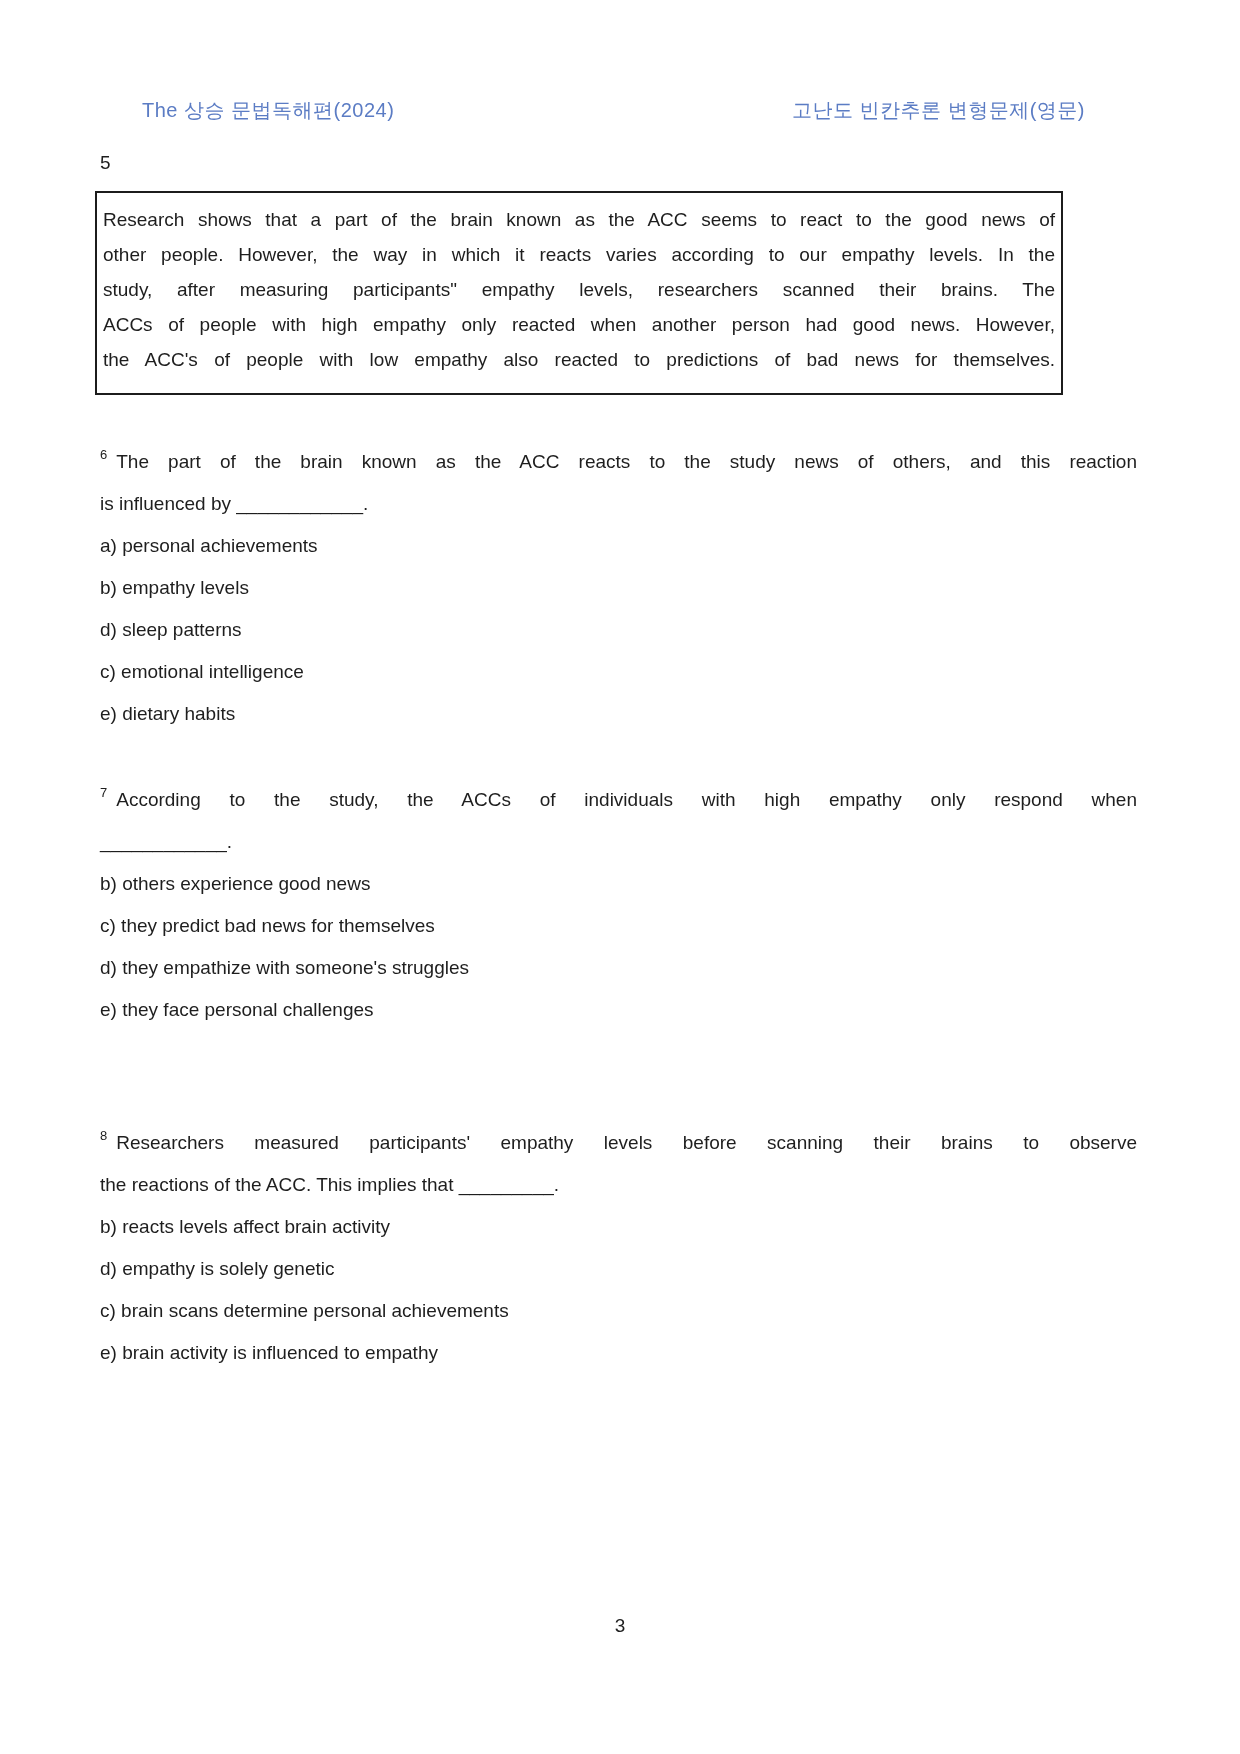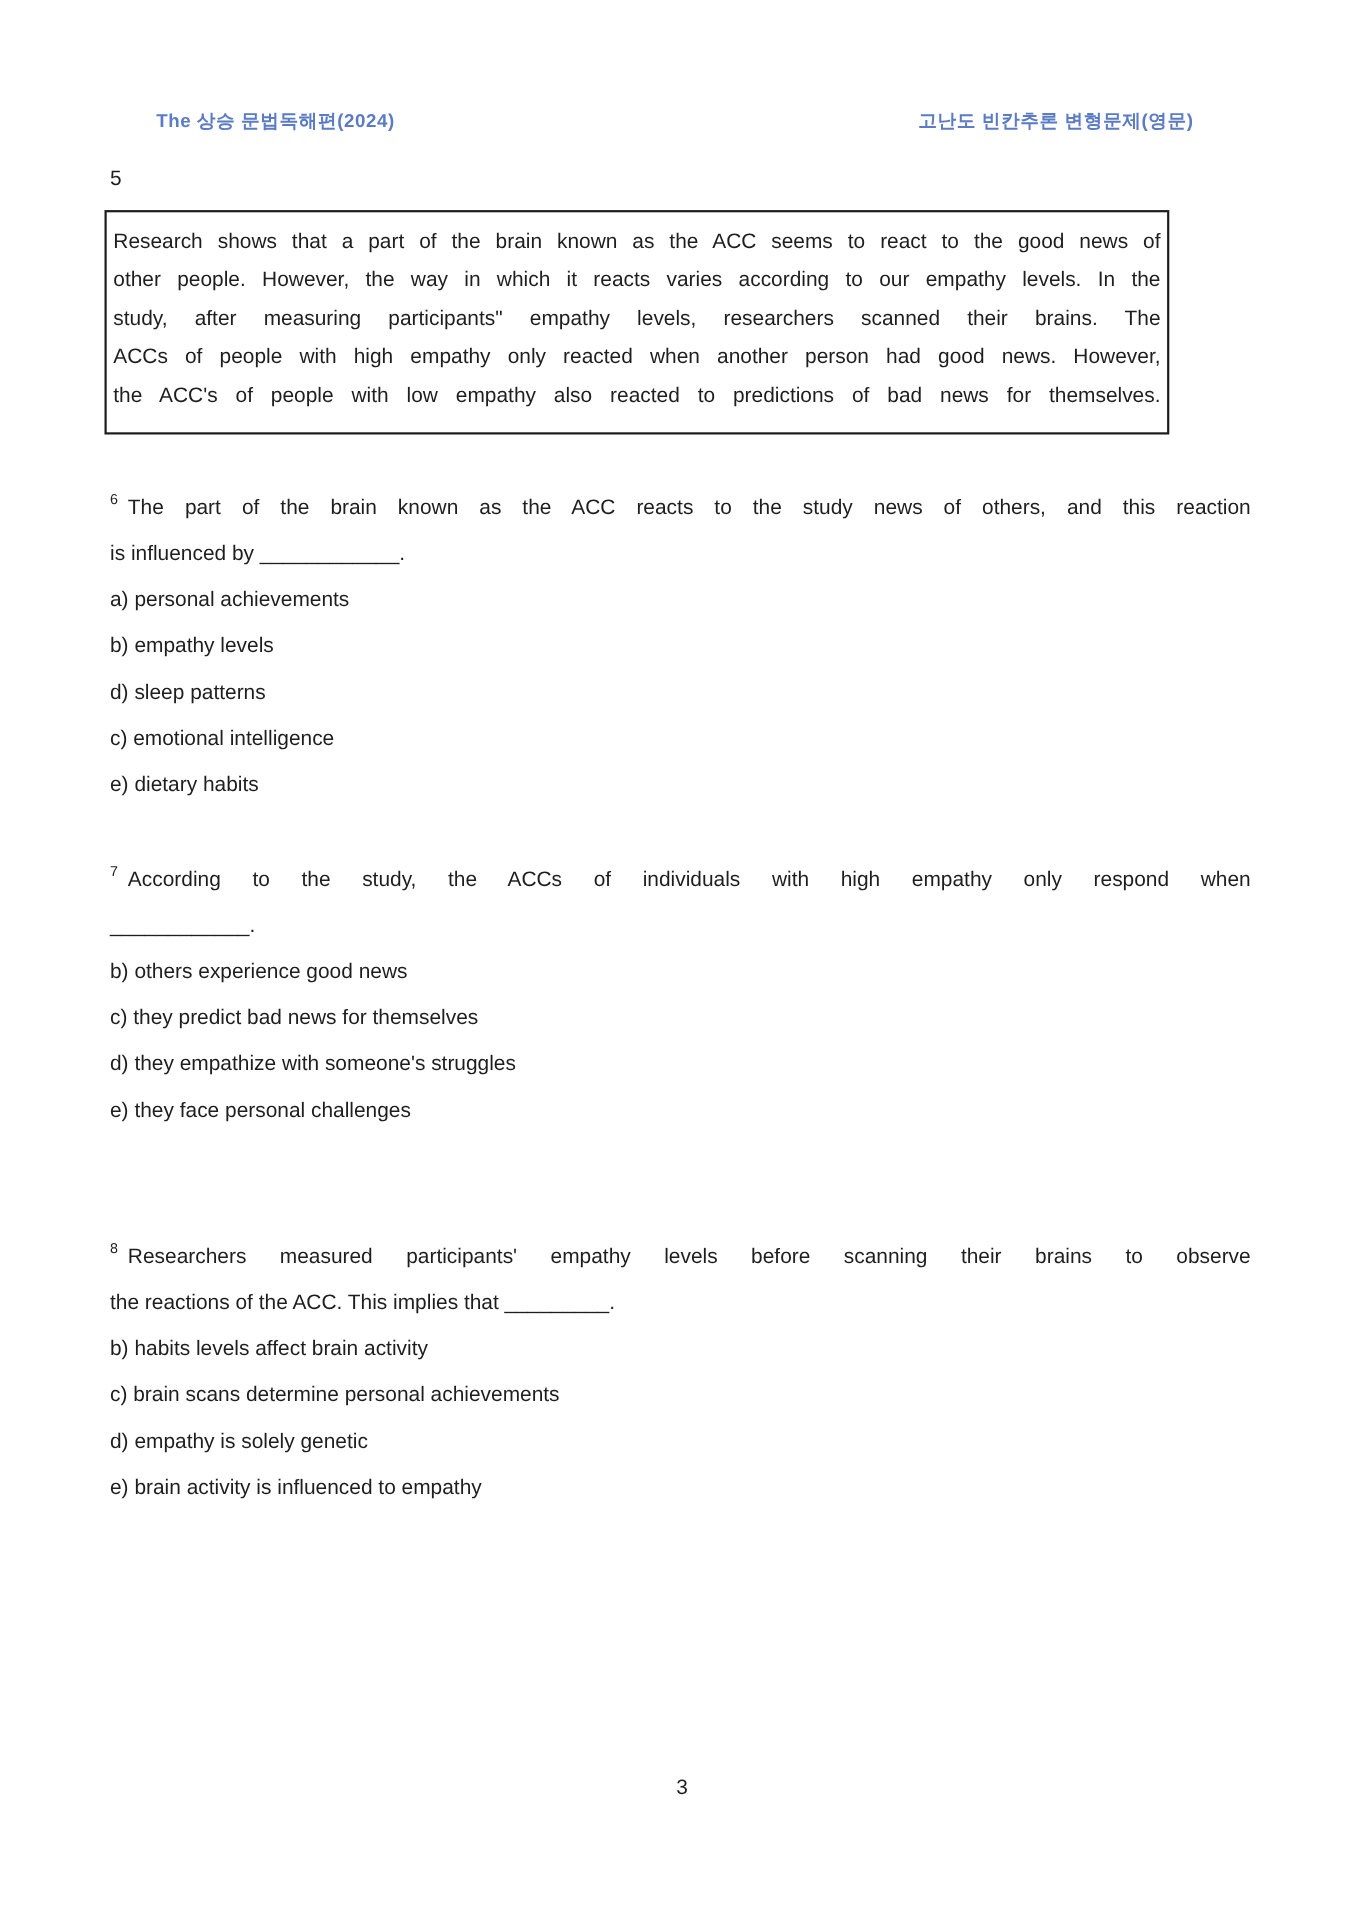--- a/index.html
+++ b/index.html
@@ -12,25 +12,24 @@
     color: #1e1e1e;
     overflow: hidden;
   }
   .header {
     position: absolute;
     top: 98px;
     left: 142px;
     width: 943px;
     display: flex;
     justify-content: space-between;
-    font-size: 17px;
+    font-size: 20px;
     line-height: 24px;
     color: var(--accent, #5b7cc4);
     letter-spacing: 0.5px;
-    font-weight: bold;
   }
   .passage-number {
     position: absolute;
     top: 152px;
     left: 100px;
     font-size: 19px;
     line-height: 22px;
   }
   .passage-box {
     position: absolute;
@@ -122,21 +121,21 @@
     <div class="option">c) they predict bad news for themselves</div>
     <div class="option">d) they empathize with someone's struggles</div>
     <div class="option">e) they face personal challenges</div>
   </section>
 
   <section class="question" id="q8">
     <div class="stem-first">
       <sup class="qnum">8</sup><span class="stem-text">Researchers measured participants' empathy levels before scanning their brains to observe</span>
     </div>
     <div class="stem-rest">the reactions of the ACC. This implies that _________.</div>
-    <div class="option">b) habits levels affect brain activity</div>
+    <div class="option">b) reacts levels affect brain activity</div>
+    <div class="option">d) empathy is solely genetic</div>
     <div class="option">c) brain scans determine personal achievements</div>
-    <div class="option">d) empathy is solely genetic</div>
     <div class="option">e) brain activity is influenced to empathy</div>
   </section>
 
   <div class="page-num">3</div>
 
 </div>
 
 </body></html>

